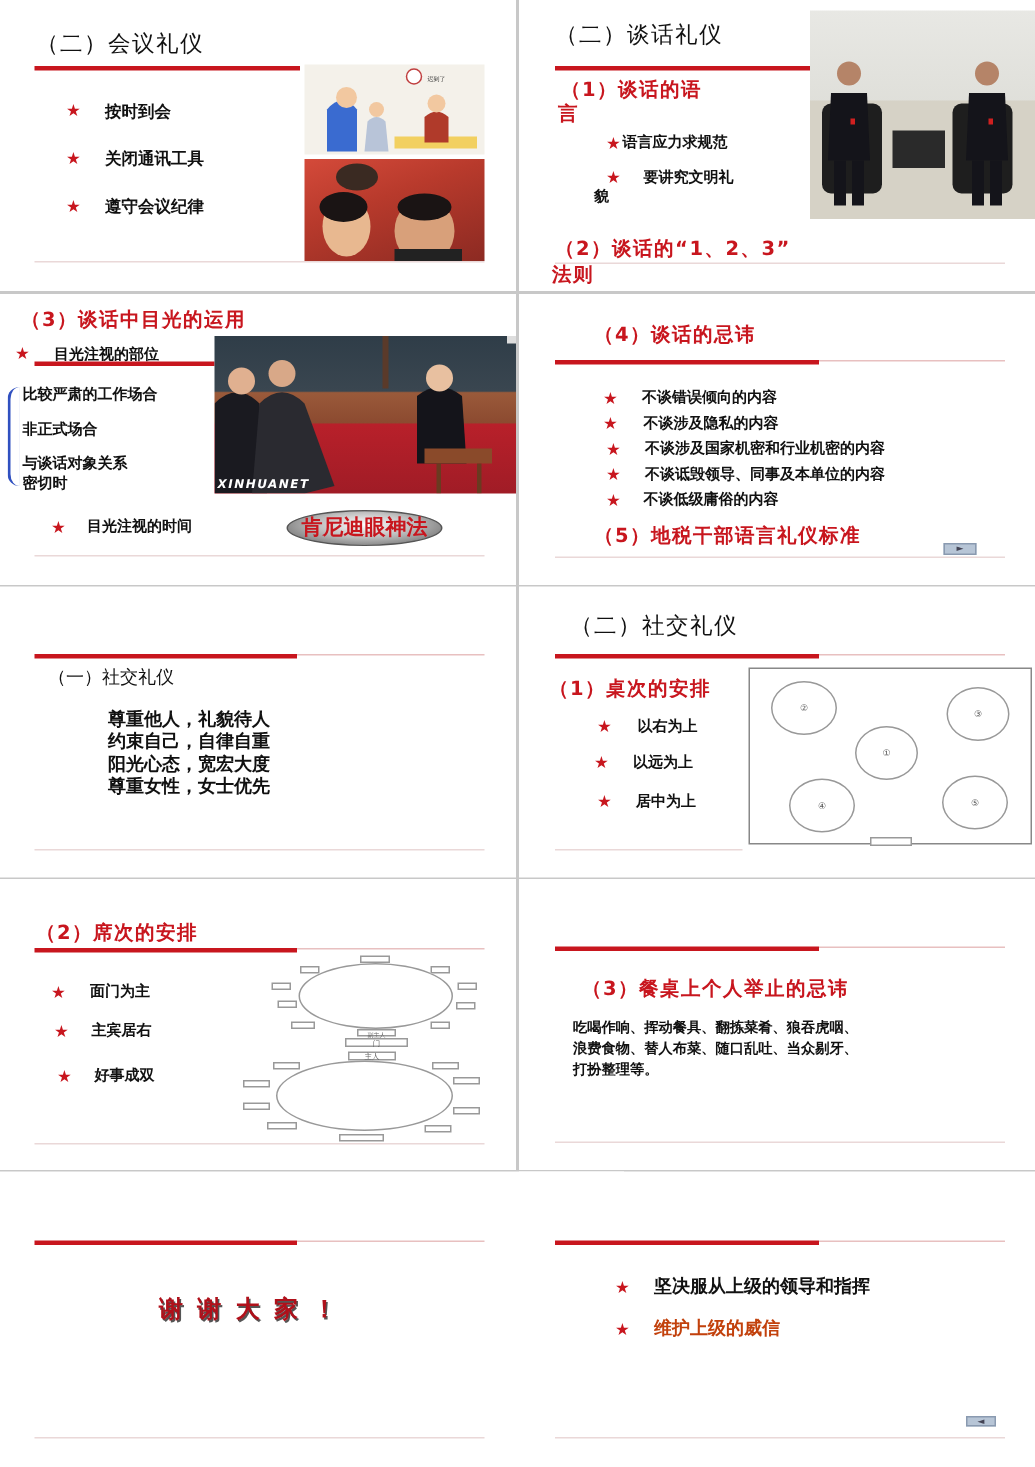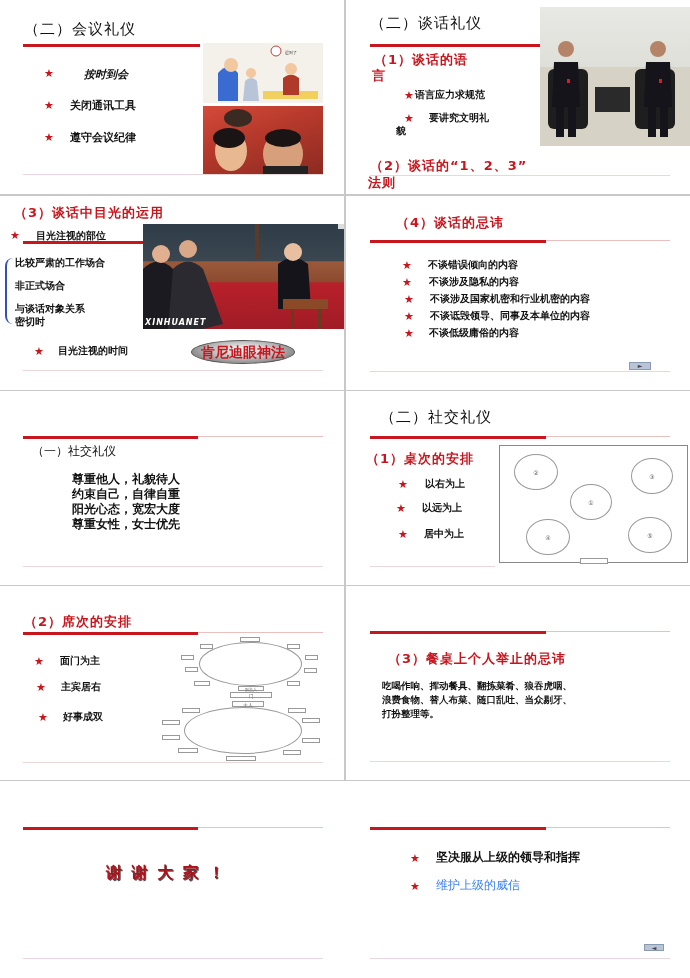--- a/index.html
+++ b/index.html
@@ -49,21 +49,21 @@
 </style>
 </head>
 <body>
 
 <div class="grid">
 
   <div class="slide s1">
     <div class="abs title-black" style="left:24px;top:20px;">（二）会议礼仪</div>
     <div class="rule-thick" style="left:23px;top:44px;width:177px;"></div>
     <div class="abs star" style="left:44px;top:67px;">★</div>
-    <div class="abs bullet-text" style="left:84px;top:67px;font-style:italic;">按时到会</div>
+    <div class="abs bullet-text" style="left:70px;top:67px;">按时到会</div>
     <div class="abs star" style="left:44px;top:99px;">★</div>
     <div class="abs bullet-text" style="left:70px;top:98px;">关闭通讯工具</div>
     <div class="abs star" style="left:44px;top:131px;">★</div>
     <div class="abs bullet-text" style="left:70px;top:130px;">遵守会议纪律</div>
     <div class="photo photo-cartoon" style="left:203px;top:43px;width:120px;height:60px;">
       <svg width="120" height="60" viewBox="0 0 120 60">
         <rect x="60" y="48" width="55" height="8" fill="#f2d060"></rect>
         <path d="M15 58 L15 30 Q25 18 35 30 L35 58 Z" fill="#3a6bd0"></path>
         <circle cx="28" cy="22" r="7" fill="#f2c8a0"></circle>
         <path d="M40 58 L42 38 Q48 32 54 38 L56 58 Z" fill="#b8c4d8"></path>
@@ -159,20 +159,21 @@
     <div class="abs star" style="left:56px;top:63px;">★</div>
     <div class="abs small-text" style="left:82px;top:62px;">不谈错误倾向的内容</div>
     <div class="abs star" style="left:56px;top:80px;">★</div>
     <div class="abs small-text" style="left:83px;top:79px;">不谈涉及隐私的内容</div>
     <div class="abs star" style="left:58px;top:97px;">★</div>
     <div class="abs small-text" style="left:84px;top:96px;">不谈涉及国家机密和行业机密的内容</div>
     <div class="abs star" style="left:58px;top:114px;">★</div>
     <div class="abs small-text" style="left:84px;top:113px;">不谈诋毁领导、同事及本单位的内容</div>
     <div class="abs star" style="left:58px;top:131px;">★</div>
     <div class="abs small-text" style="left:83px;top:130px;">不谈低级庸俗的内容</div>
+    <div class="abs title-red" style="left:50px;top:152px;">（5）地税干部语言礼仪标准</div>
     <div class="nav-btn" style="left:283px;top:166px;">►</div>
     <div class="rule-bottom" style="left:24px;top:175px;width:300px;"></div>
   </div>
 
   <div class="slide s5">
     <div class="rule-thick" style="left:23px;top:45px;width:175px;"></div>
     <div class="rule-thin" style="left:198px;top:45px;width:125px;"></div>
     <div class="abs" style="left:32px;top:52px;font-size:12px;color:#111;">（一）社交礼仪</div>
     <div class="abs" style="left:72px;top:81px;font-size:12px;color:#111;font-weight:bold;line-height:15px;">尊重他人，礼貌待人</div>
     <div class="abs" style="left:72px;top:96px;font-size:12px;color:#111;font-weight:bold;line-height:15px;">约束自己，自律自重</div>
@@ -258,18 +259,18 @@
     <div class="abs" style="left:106px;top:82px;font-size:16px;font-weight:bold;color:#b0101a;text-shadow:1px 1px 0 #555;letter-spacing:2px;">谢 谢 大 家 ！</div>
     <div class="rule-bottom" style="left:23px;top:177px;width:300px;"></div>
   </div>
 
   <div class="slide s10">
     <div class="rule-thick" style="left:24px;top:46px;width:176px;"></div>
     <div class="rule-thin" style="left:200px;top:46px;width:124px;"></div>
     <div class="abs star" style="left:64px;top:71px;">★</div>
     <div class="abs" style="left:90px;top:68px;font-size:12px;font-weight:bold;color:#111;">坚决服从上级的领导和指挥</div>
     <div class="abs star" style="left:64px;top:99px;">★</div>
-    <div class="abs" style="left:90px;top:96px;font-size:12px;font-weight:normal;color:#3b82f6;">维护上级的威信</div>
+    <div class="abs" style="left:90px;top:96px;font-size:12px;font-weight:bold;color:#c2410c;">维护上级的威信</div>
     <div class="nav-btn" style="left:298px;top:163px;width:20px;height:7px;">◄</div>
     <div class="rule-bottom" style="left:24px;top:177px;width:300px;"></div>
   </div>
 
 </div>
 
 </body></html>

